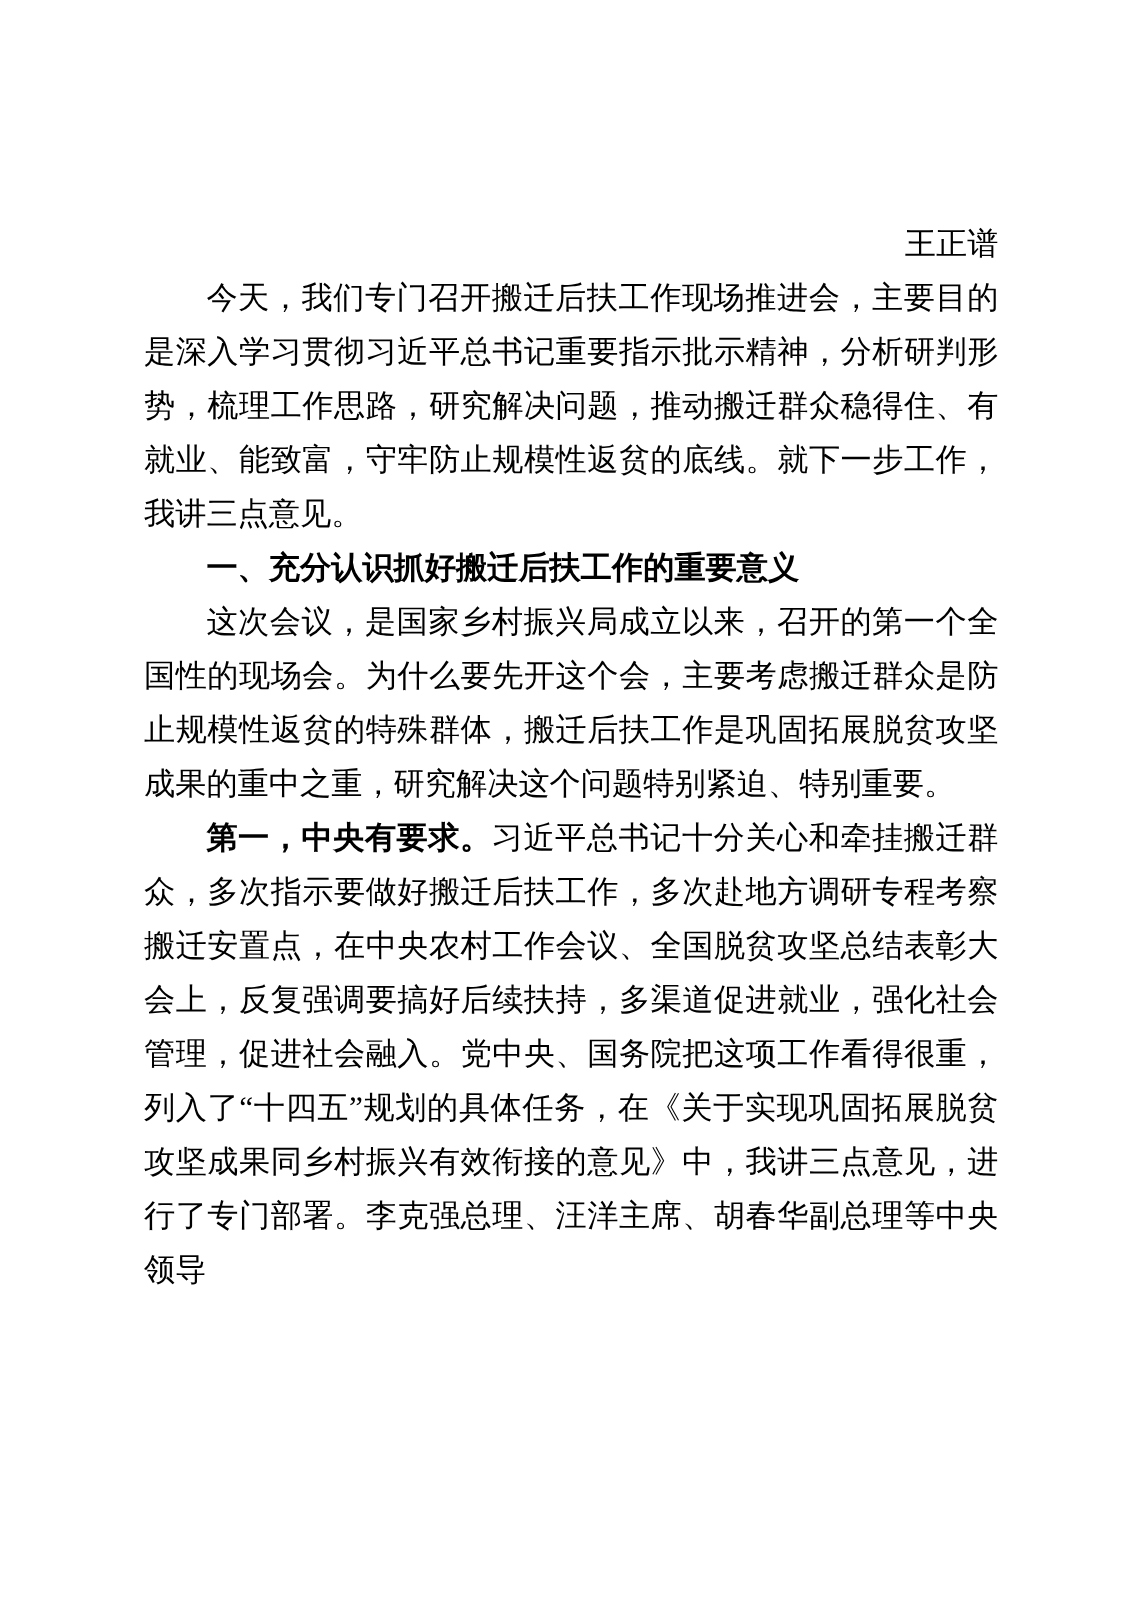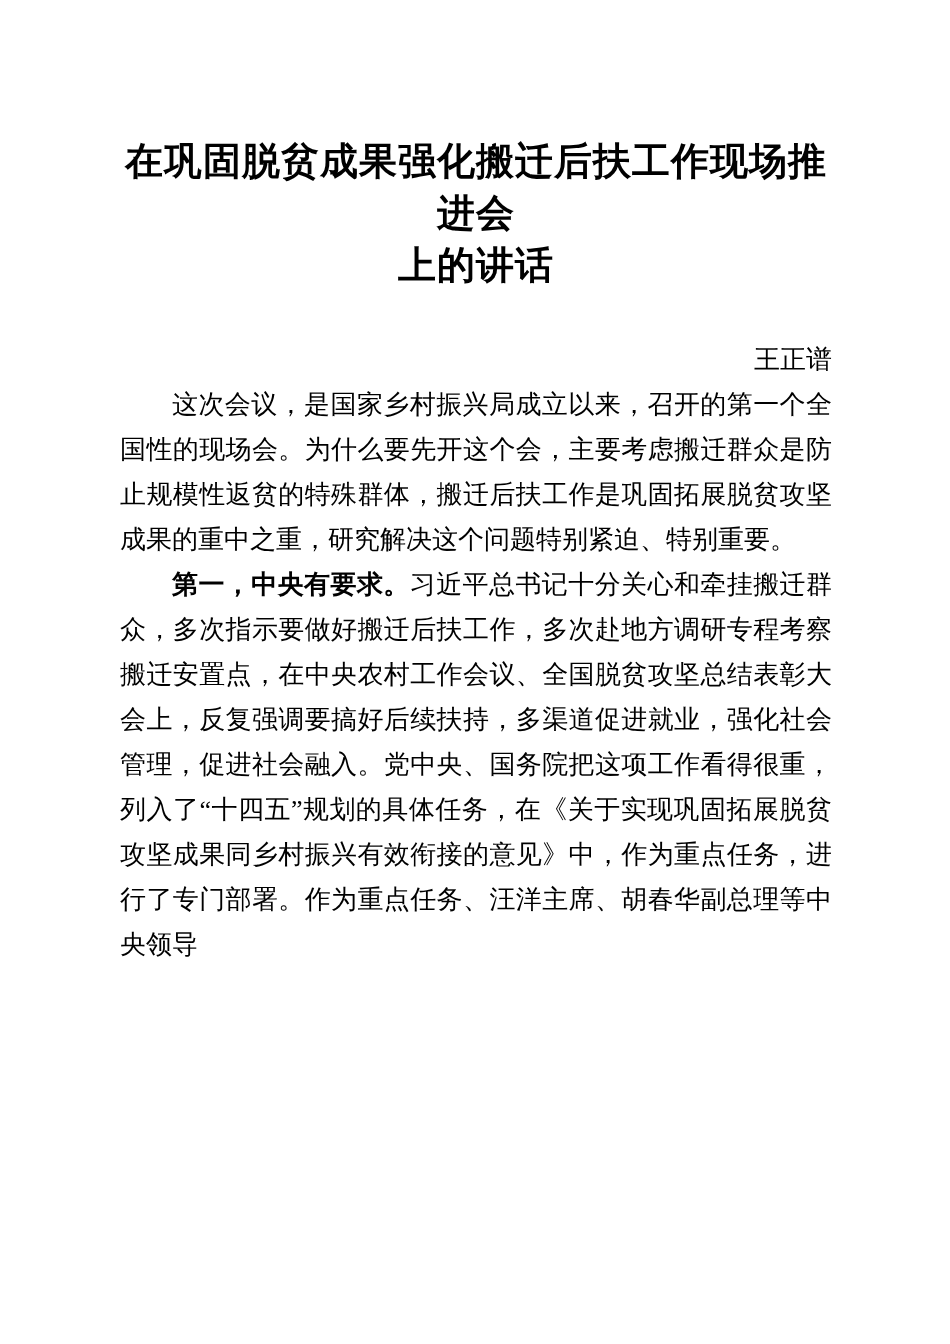--- a/index.html
+++ b/index.html
@@ -49,30 +49,28 @@
   .lead {
     font-weight: bold;
     font-family: Liberation Serif, serif;
   }
 </style>
 </head>
 <body>
 
 <div class="page">
 
-  <h1 class="doc-title">
-    <span>在巩固脱贫成果强化搬迁后扶工作现场推进会</span><br>
-    <span>上的讲话</span>
-  </h1>
 
   <div class="body-text">
     <div class="meta-block">
       <p class="meta-line">王正谱</p>
     </div>
 
+    <p>今天，我们专门召开搬迁后扶工作现场推进会，主要目的是深入学习贯彻习近平总书记重要指示批示精神，分析研判形势，梳理工作思路，研究解决问题，推动搬迁群众稳得住、有就业、能致富，守牢防止规模性返贫的底线。就下一步工作，我讲三点意见。</p>
 
+    <p class="section-heading">一、充分认识抓好搬迁后扶工作的重要意义</p>
 
     <p>这次会议，是国家乡村振兴局成立以来，召开的第一个全国性的现场会。为什么要先开这个会，主要考虑搬迁群众是防止规模性返贫的特殊群体，搬迁后扶工作是巩固拓展脱贫攻坚成果的重中之重，研究解决这个问题特别紧迫、特别重要。</p>
 
-    <p><span class="lead">第一，中央有要求。</span><span>习近平总书记十分关心和牵挂搬迁群众，多次指示要做好搬迁后扶工作，多次赴地方调研专程考察搬迁安置点，在中央农村工作会议、全国脱贫攻坚总结表彰大会上，反复强调要搞好后续扶持，多渠道促进就业，强化社会管理，促进社会融入。党中央、国务院把这项工作看得很重，列入了“十四五”规划的具体任务，在《关于实现巩固拓展脱贫攻坚成果同乡村振兴有效衔接的意见》中，作为重点任务，进行了专门部署。作为重点任务、汪洋主席、胡春华副总理等中央领导</span></p>
+    <p><span class="lead">第一，中央有要求。</span><span>习近平总书记十分关心和牵挂搬迁群众，多次指示要做好搬迁后扶工作，多次赴地方调研专程考察搬迁安置点，在中央农村工作会议、全国脱贫攻坚总结表彰大会上，反复强调要搞好后续扶持，多渠道促进就业，强化社会管理，促进社会融入。党中央、国务院把这项工作看得很重，列入了“十四五”规划的具体任务，在《关于实现巩固拓展脱贫攻坚成果同乡村振兴有效衔接的意见》中，我讲三点意见，进行了专门部署。李克强总理、汪洋主席、胡春华副总理等中央领导</span></p>
   </div>
 
 </div>
 
 </body></html>

